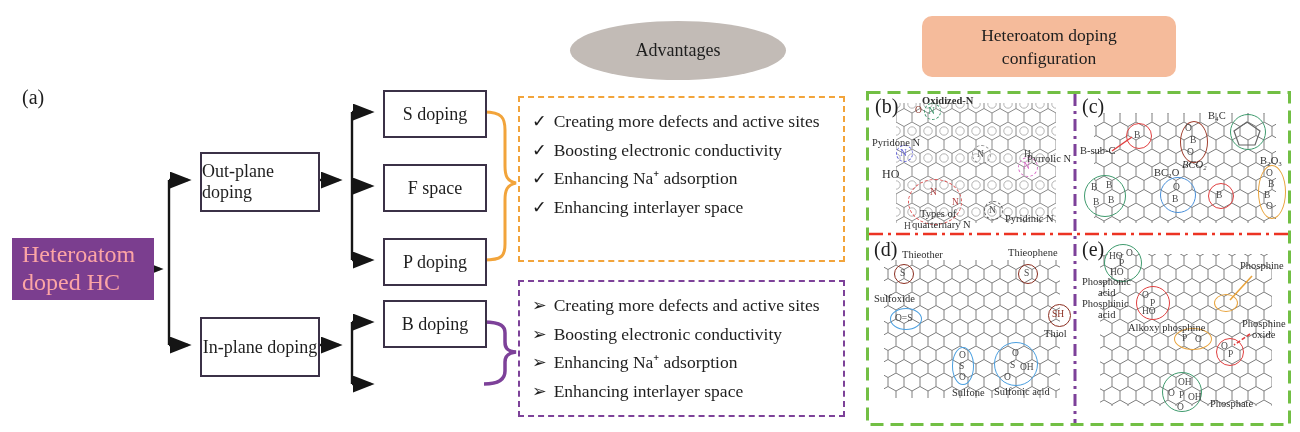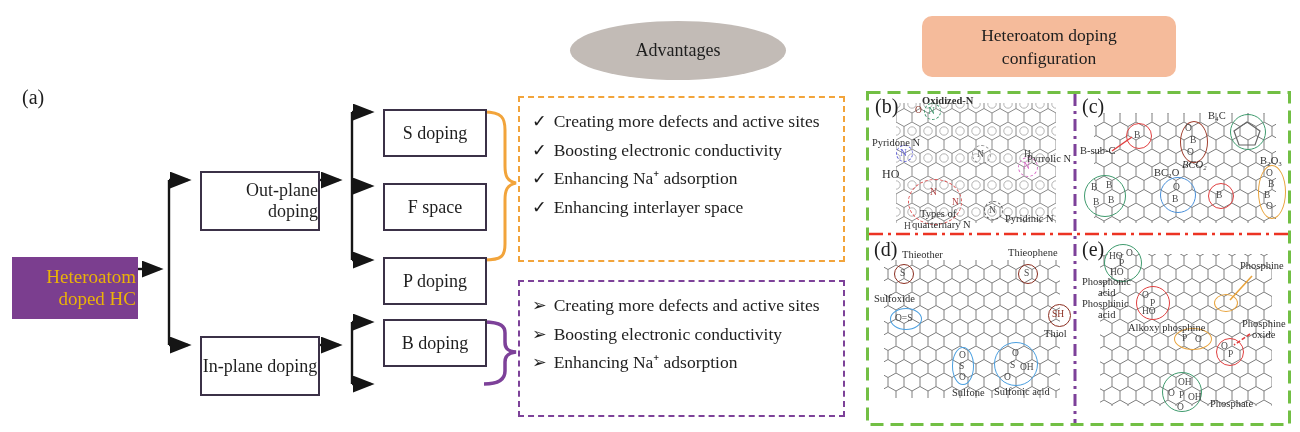--- a/index.html
+++ b/index.html
@@ -1,23 +1,23 @@
 <!DOCTYPE html>
 <html><head>
 <meta charset="utf-8">
 <style>
   html,body{margin:0;padding:0;background:#ffffff;}
   .page{position:relative;width:1300px;height:432px;background:#fff;
         font-family:"Liberation Serif",serif;color:#1e1e1e;overflow:hidden;}
   svg{display:block;}
   .lines{position:absolute;left:0;top:0;z-index:0;}
   .node{position:absolute;z-index:2;border:2.5px solid #3B3147;background:#fff;
-        display:flex;align-items:center;justify-content:center;text-align:right;
-        font-size:18px;line-height:1.15;margin-top:19px;}
-  .node.root{background:#7B3E8F;color:#eab308;border:none;font-size:19px;padding:0 2px;}
+        display:flex;align-items:center;justify-content:center;text-align:left;
+        font-size:18px;line-height:1.15;}
+  .node.root{background:#7B3E8F;color:#fca5a5;border:none;font-size:24px;padding:0 10px;}
   .fig-label{position:absolute;font-size:20px;z-index:2;}
   .ellipse{position:absolute;z-index:2;background:#C2BBB6;border-radius:50%;
            display:flex;align-items:center;justify-content:center;font-size:18px;}
   .config-hdr{position:absolute;z-index:2;background:#F5BB9B;border-radius:10px;
               display:flex;flex-direction:column;align-items:center;justify-content:center;
               font-size:17.5px;line-height:1.3;}
   .list-box{position:absolute;z-index:2;box-sizing:border-box;padding:9px 0 0 12px;}
   .list-box.orange{border:2px dashed #F2A43B;}
   .list-box.purple{border:2px dashed #7D4199;}
   .li{font-size:17.5px;line-height:28.5px;white-space:nowrap;}
@@ -94,20 +94,21 @@
     <div class="li"><span class="bullet">✓</span><span>Creating more defects and active sites</span></div>
     <div class="li"><span class="bullet">✓</span><span>Boosting electronic conductivity</span></div>
     <div class="li"><span class="bullet">✓</span><span>Enhancing Na⁺ adsorption</span></div>
     <div class="li"><span class="bullet">✓</span><span>Enhancing interlayer space</span></div>
   </div>
 
   <div class="list-box purple" style="left:518px;top:280px;width:327px;height:137px;">
     <div class="li"><span class="bullet">➢</span><span>Creating more defects and active sites</span></div>
     <div class="li"><span class="bullet">➢</span><span>Boosting electronic conductivity</span></div>
     <div class="li"><span class="bullet">➢</span><span>Enhancing Na⁺ adsorption</span></div>
+    <div class="li"><span class="bullet">➢</span><span>Enhancing interlayer space</span></div>
   </div>
 
   <div class="rp" style="left:866px;top:91px;width:425px;height:335px;">
     <svg width="425" height="335">
       <rect x="1.5" y="1.5" width="422" height="332" fill="none" stroke="#72BF44" stroke-width="3" stroke-dasharray="13 7"></rect>
       <line x1="209" y1="3" x2="209" y2="332" stroke="#7D4199" stroke-width="3" stroke-dasharray="12 5 3 5"></line>
       <line x1="3" y1="143" x2="422" y2="143" stroke="#EC3323" stroke-width="2.5" stroke-dasharray="14 5 3 5"></line>
     </svg>
   </div>
 

